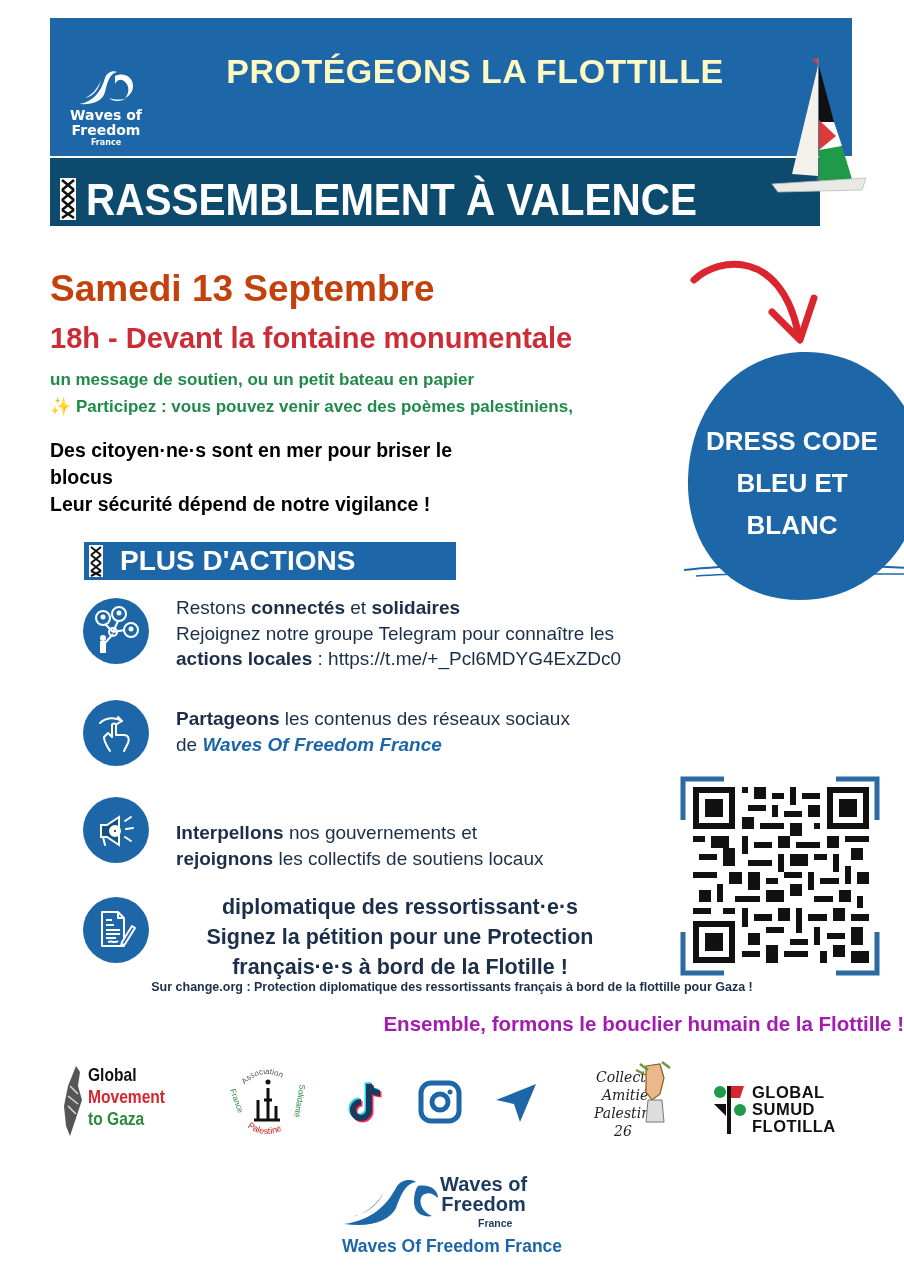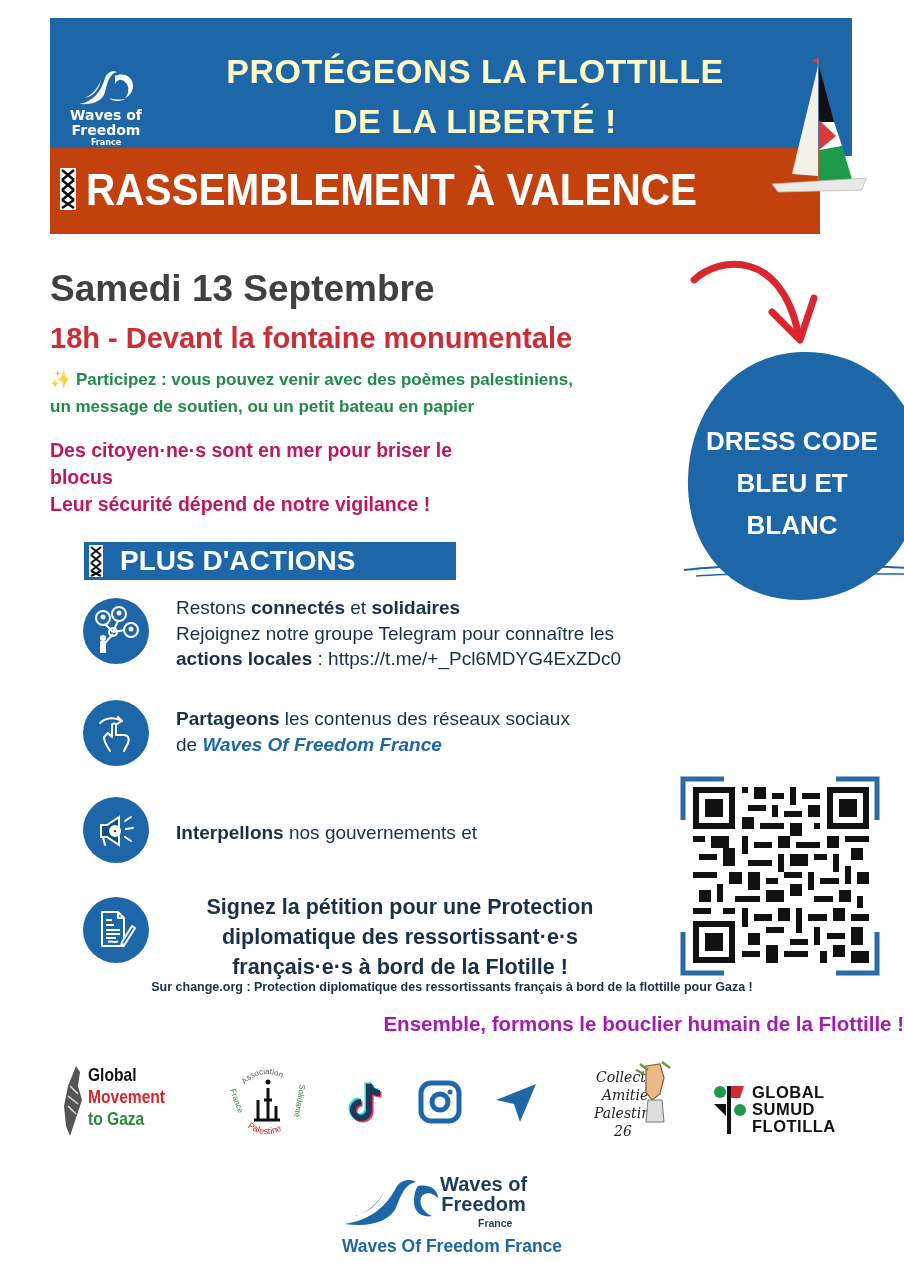--- a/index.html
+++ b/index.html
@@ -12,33 +12,33 @@
   .hdr-blue { left: 50px; top: 18px; width: 802px; height: 138px; background: #1d67a9; }
   .hdr-blue .logo { position: absolute; left: 20px; top: 50px; width: 72px; text-align: center; color: #fff; }
   .logo-waves { display: block; margin: 0 auto; }
   .logo-line1 { font-size: 14px; font-weight: bold; line-height: 15px; }
   .logo-line2 { font-size: 14px; font-weight: bold; line-height: 15px; }
   .logo-line3 { font-size: 8px; font-weight: bold; line-height: 10px; }
   .hdr-title { position: absolute; left: 105px; top: 28px; width: 640px; text-align: center; color: #fef9c3;
     font-family: "Liberation Sans", sans-serif; font-weight: bold; font-size: 34px; line-height: 50px; letter-spacing: 0.5px; }
 
   
-  .hdr-red { left: 50px; top: 148px; width: 770px; height: 86px; background: #c2410c; }
+  .hdr-red { left: 50px; top: 158px; width: 770px; height: 68px; background: #0c4a6e; }
   .hdr-red .keffiyeh { position: absolute; left: 10px; top: 20px; width: 16px; height: 42px; }
   .hdr-red .title { position: absolute; left: 36px; top: 14px; color: #fff; font-family: "Liberation Sans", sans-serif;
     font-weight: bold; font-size: 44px; line-height: 56px; letter-spacing: 0px; transform: scaleX(0.92); transform-origin: left center; white-space: nowrap; }
 
   .boat { left: 770px; top: 50px; width: 100px; height: 150px; }
 
   
-  .date { left: 50px; top: 268px; color: #404040; font-weight: bold; font-size: 37px; font-family: "Liberation Sans", sans-serif; }
+  .date { left: 50px; top: 268px; color: #c2410c; font-weight: bold; font-size: 37px; font-family: "Liberation Sans", sans-serif; }
   .time { left: 50px; top: 322px; color: #cc2c36; font-weight: bold; font-size: 29px; font-family: "Liberation Sans", sans-serif; }
   .participate { left: 50px; top: 366px; width: 650px; color: #1f8a4a; font-weight: bold; font-size: 17px; line-height: 27px; font-family: "Liberation Sans", sans-serif; }
   .participate .spark { color: #f5b82e; }
-  .citizens { left: 50px; top: 437px; width: 600px; color: #be185d; font-weight: bold; font-size: 19.5px; line-height: 27px; font-family: "Liberation Sans", sans-serif; }
+  .citizens { left: 50px; top: 437px; width: 600px; color: #000000; font-weight: bold; font-size: 19.5px; line-height: 27px; font-family: "Liberation Sans", sans-serif; }
 
   
   .arrow { left: 680px; top: 250px; width: 150px; height: 110px; }
   .dress { left: 676px; top: 350px; width: 240px; height: 260px; }
   .dress-text { left: 676px; top: 420px; width: 232px; text-align: center; color: #fff; font-weight: bold; font-size: 26px; line-height: 42px; font-family: "Liberation Sans", sans-serif; }
 
   
   .actions-bar { left: 84px; top: 542px; width: 372px; height: 38px; background: #1d67a9; }
   .actions-bar .keffiyeh { position: absolute; left: 5px; top: 3px; width: 14px; height: 32px; }
   .actions-bar .label { position: absolute; left: 36px; top: 2px; color: #fff; font-weight: bold; font-size: 28px; line-height: 34px; font-family: "Liberation Sans", sans-serif; }
@@ -80,21 +80,20 @@
       <path d="M10 30 C20 28 24 20 26 12 C22 22 16 27 10 30Z" fill="#fff" opacity="0.9"></path>
       <path d="M40 8 C48 4 58 8 58 18 C58 24 54 28 50 30 C54 26 55 18 50 14 C46 10 42 12 40 16 C40 12 40 10 40 8Z" fill="#fff"></path>
       <path d="M34 30 C40 32 48 32 52 30 C46 34 38 34 34 30Z" fill="#fff"></path>
     </svg>
     <div class="logo-line1">Waves of</div>
     <div class="logo-line2">Freedom</div>
     <div class="logo-line3">France</div>
   </div>
   <div class="hdr-title">
     <div>PROTÉGEONS LA FLOTTILLE</div>
-    <div>DE LA LIBERTÉ !</div>
   </div>
 </div>
 
 <div class="abs hdr-red">
   <svg class="keffiyeh" viewBox="0 0 16 42">
     <rect width="16" height="42" fill="#fff"></rect>
     <path d="M2 2 L14 12 M14 2 L2 12 M2 12 L14 22 M14 12 L2 22 M2 22 L14 32 M14 22 L2 32 M2 32 L14 40 M14 32 L2 40" stroke="#111" stroke-width="2.5"></path>
   </svg>
   <div class="title">RASSEMBLEMENT À VALENCE</div>
 </div>
@@ -106,22 +105,22 @@
   <polygon points="49,16 64,72 49,72" fill="#111"></polygon>
   <polygon points="49,72 64,72 72,96 49,104" fill="#fff"></polygon>
   <polygon points="49,70 66,86 49,100" fill="#d93a3a"></polygon>
   <polygon points="49,100 72,96 84,136 49,136" fill="#1f9a4a"></polygon>
   <path d="M2 134 L96 128 L92 140 L8 142 Z" fill="#e9e9e6" stroke="#bbb" stroke-width="0.8"></path>
 </svg>
 
 <div class="abs date">Samedi 13 Septembre</div>
 <div class="abs time">18h - Devant la fontaine monumentale</div>
 <div class="abs participate">
+  <div>un message de soutien, ou un petit bateau en papier</div>
   <div><span class="spark">✨</span> <span>Participez : vous pouvez venir avec des poèmes palestiniens,</span></div>
-  <div>un message de soutien, ou un petit bateau en papier</div>
 </div>
 <div class="abs citizens">
   <div>Des citoyen·ne·s sont en mer pour briser le</div>
   <div>blocus</div>
   <div>Leur sécurité dépend de notre vigilance !</div>
 </div>
 
 <svg class="abs arrow" viewBox="0 0 150 110">
   <path d="M14 30 C40 6 100 0 118 82" stroke="#d9262f" stroke-width="7" fill="none" stroke-linecap="round"></path>
   <path d="M92 62 L120 90 L134 48" stroke="#d9262f" stroke-width="7" fill="none" stroke-linecap="round" stroke-linejoin="round"></path>
@@ -195,40 +194,41 @@
         <circle cx="22" cy="24" r="2" fill="#111"></circle>
       <line x1="32" y1="14" x2="38" y2="10"></line>
         <line x1="33" y1="22" x2="40" y2="21"></line>
         <line x1="32" y1="30" x2="38" y2="34"></line>
       <line x1="10" y1="30" x2="12" y2="38"></line>
     </g>
   </svg>
 </div>
 <div class="abs act" style="top:801px;margin-top:19px;">
   <div><b>Interpellons</b><span> nos gouvernements et</span></div>
+  <div><b>rejoignons</b><span> les collectifs de soutiens locaux</span></div>
 </div>
 
 <div class="abs icon-circle" style="left:83px; top:897px;">
   <svg width="44" height="44" viewBox="0 0 44 44">
     <g fill="none" stroke="#fff" stroke-width="2" stroke-linejoin="round">
       <path d="M8 4 L24 4 L30 10 L30 38 L8 38 Z"></path>
         <path d="M24 4 L24 10 L30 10"></path>
       <line x1="12" y1="12" x2="18" y2="12"></line>
         <line x1="12" y1="17" x2="20" y2="17"></line>
       <line x1="12" y1="22" x2="26" y2="22"></line>
         <line x1="12" y1="26" x2="26" y2="26"></line>
         <line x1="12" y1="30" x2="22" y2="30"></line>
       <path d="M14 34 C18 32 20 36 24 33"></path>
       <path d="M28 34 L38 18 L41 20 L31 36 L27 38 Z" fill="#1d67a9"></path>
     </g>
   </svg>
 </div>
 <div class="abs petition">
+  <div>diplomatique des ressortissant·e·s</div>
   <div>Signez la pétition pour une Protection</div>
-  <div>diplomatique des ressortissant·e·s</div>
   <div>français·e·s à bord de la Flotille !</div>
 </div>
 
 <svg class="abs qr-frame" viewBox="0 0 200 200">
   <g fill="none" stroke="#2b6aa3" stroke-width="5">
     <path d="M3 44 L3 3 L44 3"></path>
       <path d="M156 3 L197 3 L197 44"></path>
     <path d="M3 156 L3 197 L44 197"></path>
       <path d="M156 197 L197 197 L197 156"></path>
   </g>

